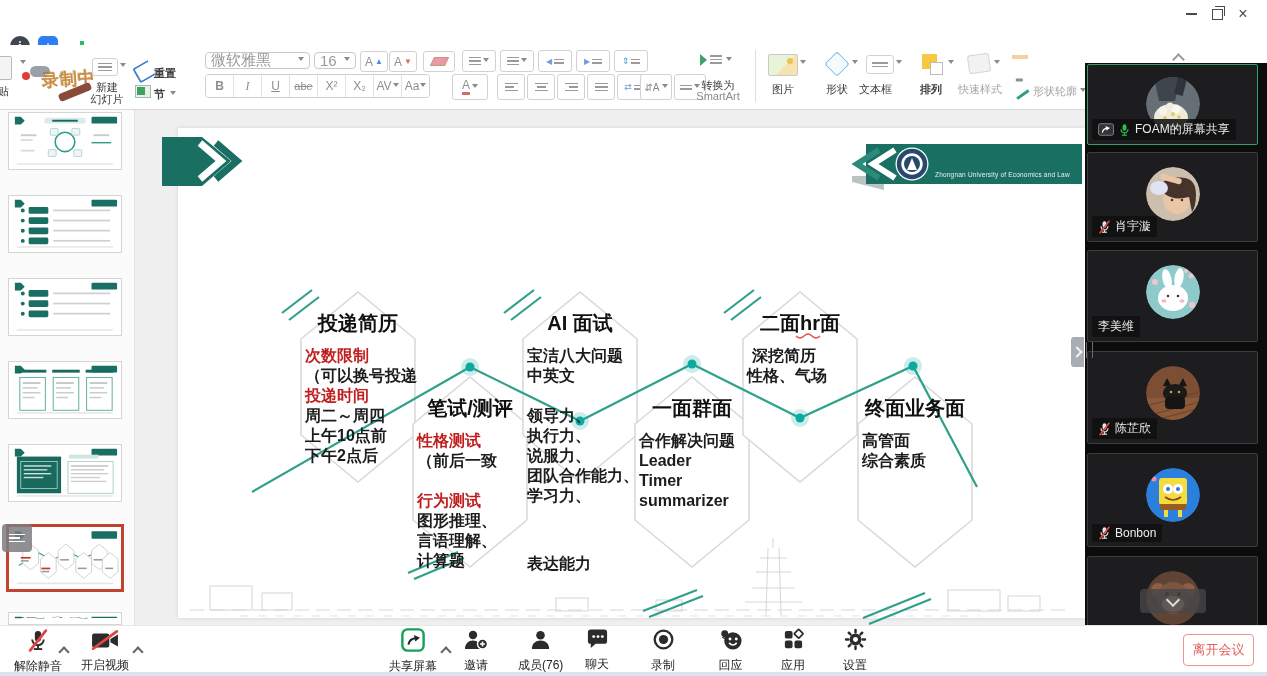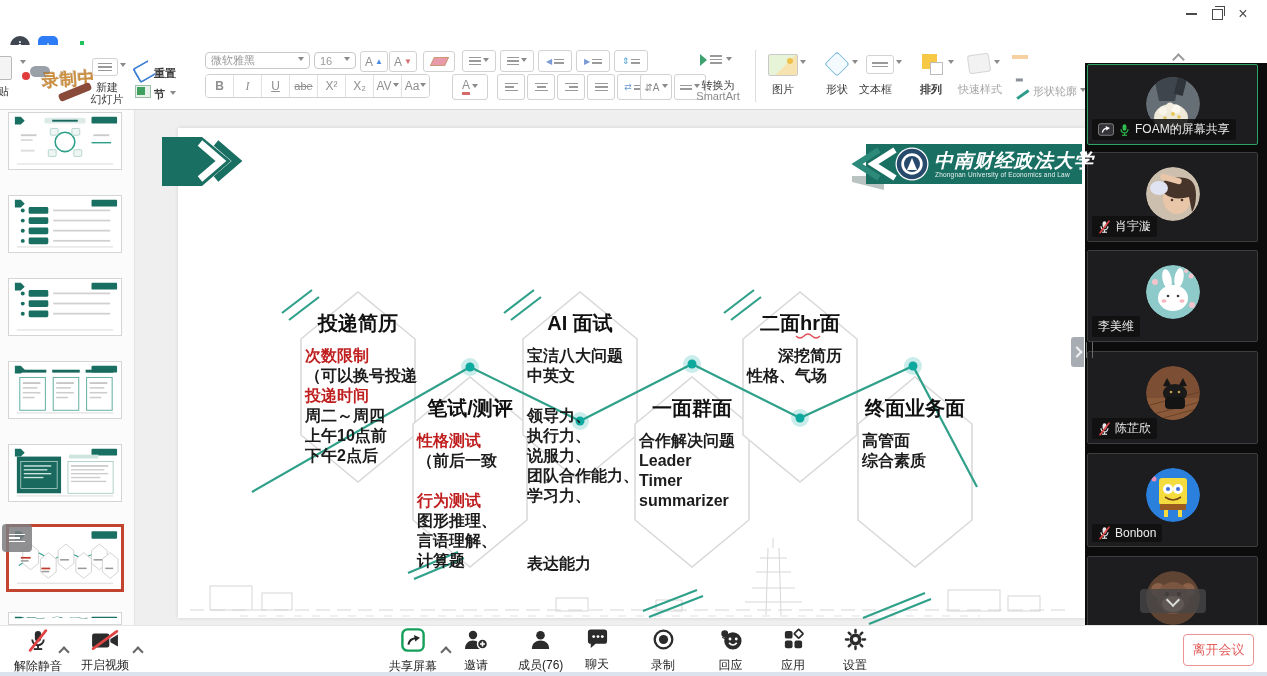--- a/index.html
+++ b/index.html
@@ -12,21 +12,21 @@
   .pill-sep{width:1px;height:15px;background:#55555a;}
   .pill-menu{padding:0 8px;color:#cfcfcf;font-size:13px;cursor:pointer;}
   .wc{color:#4a4a4a;font-size:14px;cursor:pointer;display:inline-flex;align-items:center;justify-content:center;width:26px;height:22px;}
   .wc .minbar{display:block;width:11px;height:2px;background:#4a4a4a;}
   .wc .rsq{position:relative;width:9px;height:9px;border:1.5px solid #4a4a4a;background:#fff;}
   .wc .rsq:before{content:"";position:absolute;left:2px;top:-4px;width:9px;height:9px;border:1.5px solid #4a4a4a;border-bottom:none;border-left:none;}
   
   .tl{font-size:11px;color:#3b3b3b;white-space:nowrap;}
   .tl.gray{color:#a5a5a5;}
   .crt{display:inline-block;width:0;height:0;border:3px solid transparent;border-top:4px solid #8a8a8a;}
-  .tbox{border:1px solid #c9c9c9;border-radius:4px;background:#fff;display:flex;align-items:center;font-size:11px;color:#9a9a9a;padding:0 5px;box-sizing:border-box;}
+  .tbox{border:1px solid #c9c9c9;border-radius:4px;background:#fff;display:flex;align-items:center;font-size:15px;color:#9a9a9a;padding:0 5px;box-sizing:border-box;}
   .fmtrow{display:flex;border:1px solid #cfcfcf;border-radius:4px;overflow:hidden;background:#fff;}
   .fmt{width:27px;height:22px;display:flex;align-items:center;justify-content:center;font-size:12px;color:#8f8f8f;border-right:1px solid #e2e2e2;background:#fff;}
   .fmt:last-child{border-right:none;}
   .fmt.b{font-weight:bold}.fmt.i{font-style:italic;font-family:"Liberation Serif",serif}
   .fmt.u{text-decoration:underline}.fmt.abe{text-decoration:line-through;font-size:11px}
   .minibox{border:1px solid #d2d2d2;border-radius:3px;background:#fff;display:flex;align-items:center;justify-content:center;gap:2px;}
   .glines{display:inline-block;}
   .glines i{display:block;height:1.5px;background:#9a9a9a;margin:2px 0;}
   .wm{color:rgba(198,132,44,.9);font-weight:bold;font-size:17px;text-shadow:1px 1px 0 rgba(255,255,255,.8),-1px -1px 0 rgba(120,70,10,.35);transform:rotate(-4deg);letter-spacing:1px;}
   
@@ -474,21 +474,20 @@
         <circle cx="692" cy="364" r="9" fill="rgba(14,169,158,.22)"></circle>
         <circle cx="692" cy="364" r="4.5" fill="#0ea99e"></circle>
         <circle cx="800" cy="418" r="9" fill="rgba(14,169,158,.22)"></circle>
         <circle cx="800" cy="418" r="4.5" fill="#0ea99e"></circle>
         <circle cx="913" cy="366" r="9" fill="rgba(14,169,158,.22)"></circle>
         <circle cx="913" cy="366" r="4.5" fill="#0ea99e"></circle>
         <path d="M796 336 q4 4 8 0 q4 -4 8 0 q4 4 8 0" fill="none" stroke="#e05252" stroke-width="1.3"></path>
       </g>
   </svg>
 
-  <div class="ab uni-cn" style="left:934px;top:148px;z-index:3;">中南财经政法大学</div>
   <div class="ab uni-en" style="left:935px;top:171px;z-index:3;">Zhongnan University of Economics and Law</div>
   <div id="hex-texts" class="ab" style="left:0;top:0;z-index:4;">
       <div class="hex-title" style="left: 273px; top: 310px;">投递简历</div>
       <div class="hex-line red" style="left: 305px; top: 346px;">次数限制</div>
       <div class="hex-line" style="left: 305px; top: 366px;">（可以换号投递</div>
       <div class="hex-line red" style="left: 305px; top: 386px;">投递时间</div>
       <div class="hex-line" style="left: 305px; top: 406px;">周二～周四</div>
       <div class="hex-line" style="left: 305px; top: 426px;">上午10点前</div>
       <div class="hex-line" style="left: 305px; top: 446px;">下午2点后</div>
       <div class="hex-title" style="left: 385px; top: 395px;">笔试/测评</div>
@@ -506,21 +505,21 @@
       <div class="hex-line" style="left: 527px; top: 446px;">说服力、</div>
       <div class="hex-line" style="left: 527px; top: 466px;">团队合作能力、</div>
       <div class="hex-line" style="left: 527px; top: 486px;">学习力、</div>
       <div class="hex-line" style="left: 527px; top: 506px; margin-top: 48px;">表达能力</div>
       <div class="hex-title" style="left: 607px; top: 395px;">一面群面</div>
       <div class="hex-line" style="left: 639px; top: 431px;">合作解决问题</div>
       <div class="hex-line" style="left: 639px; top: 451px;">Leader</div>
       <div class="hex-line" style="left: 639px; top: 471px;">Timer</div>
       <div class="hex-line" style="left: 639px; top: 491px;">summarizer</div>
       <div class="hex-title" style="left: 715px; top: 310px;">二面hr面</div>
-      <div class="hex-line" style="left: 778px; top: 346px; text-align: center;">深挖简历</div>
+      <div class="hex-line" style="left: 752px; top: 346px; text-align: center;">深挖简历</div>
       <div class="hex-line" style="left: 747px; top: 366px;">性格、气场</div>
       <div class="hex-title" style="left: 830px; top: 395px;">终面业务面</div>
       <div class="hex-line" style="left: 862px; top: 431px;">高管面</div>
       <div class="hex-line" style="left: 862px; top: 451px;">综合素质</div>
     </div>
 
   <div class="ab" style="left:1071px;top:337px;width:13px;height:30px;background:#a8adb3;border-radius:3px 0 0 3px;display:flex;align-items:center;justify-content:center;z-index:5;">
     <span class="chev" style="transform:rotate(135deg);width:6px;height:6px;border-color:#f2f2f2;margin-left:-2px;"></span>
   </div>
   <div class="ab" style="left:1086px;top:342px;width:5px;height:16px;border-left:1.5px solid #6a6a6a;border-right:1.5px solid #6a6a6a;z-index:5;"></div>

